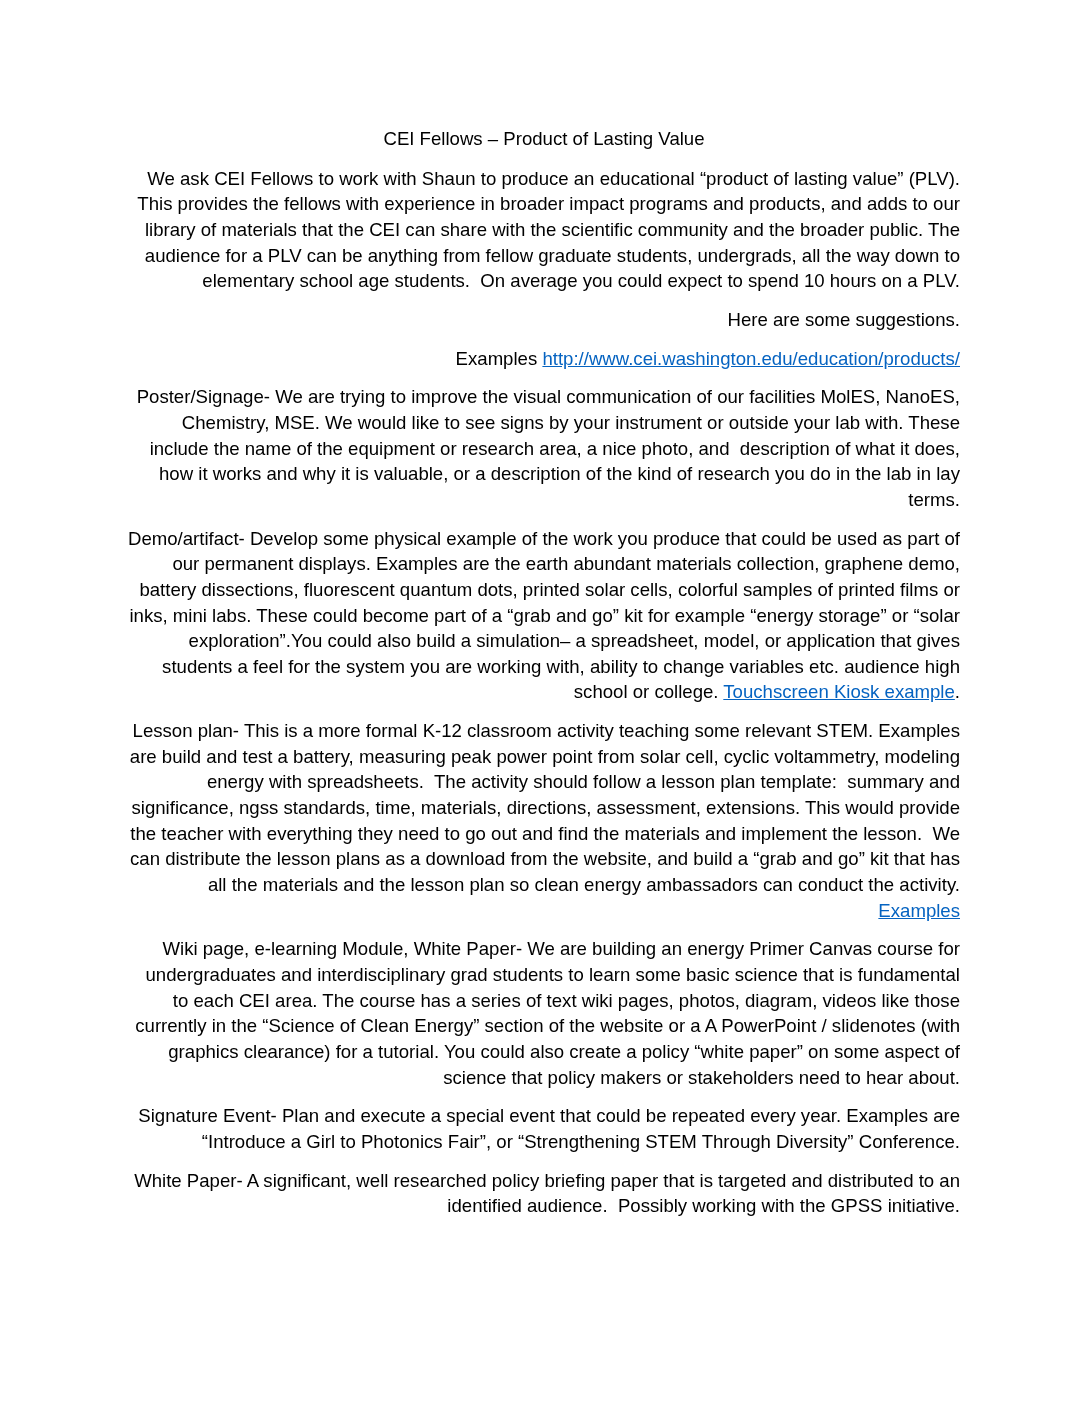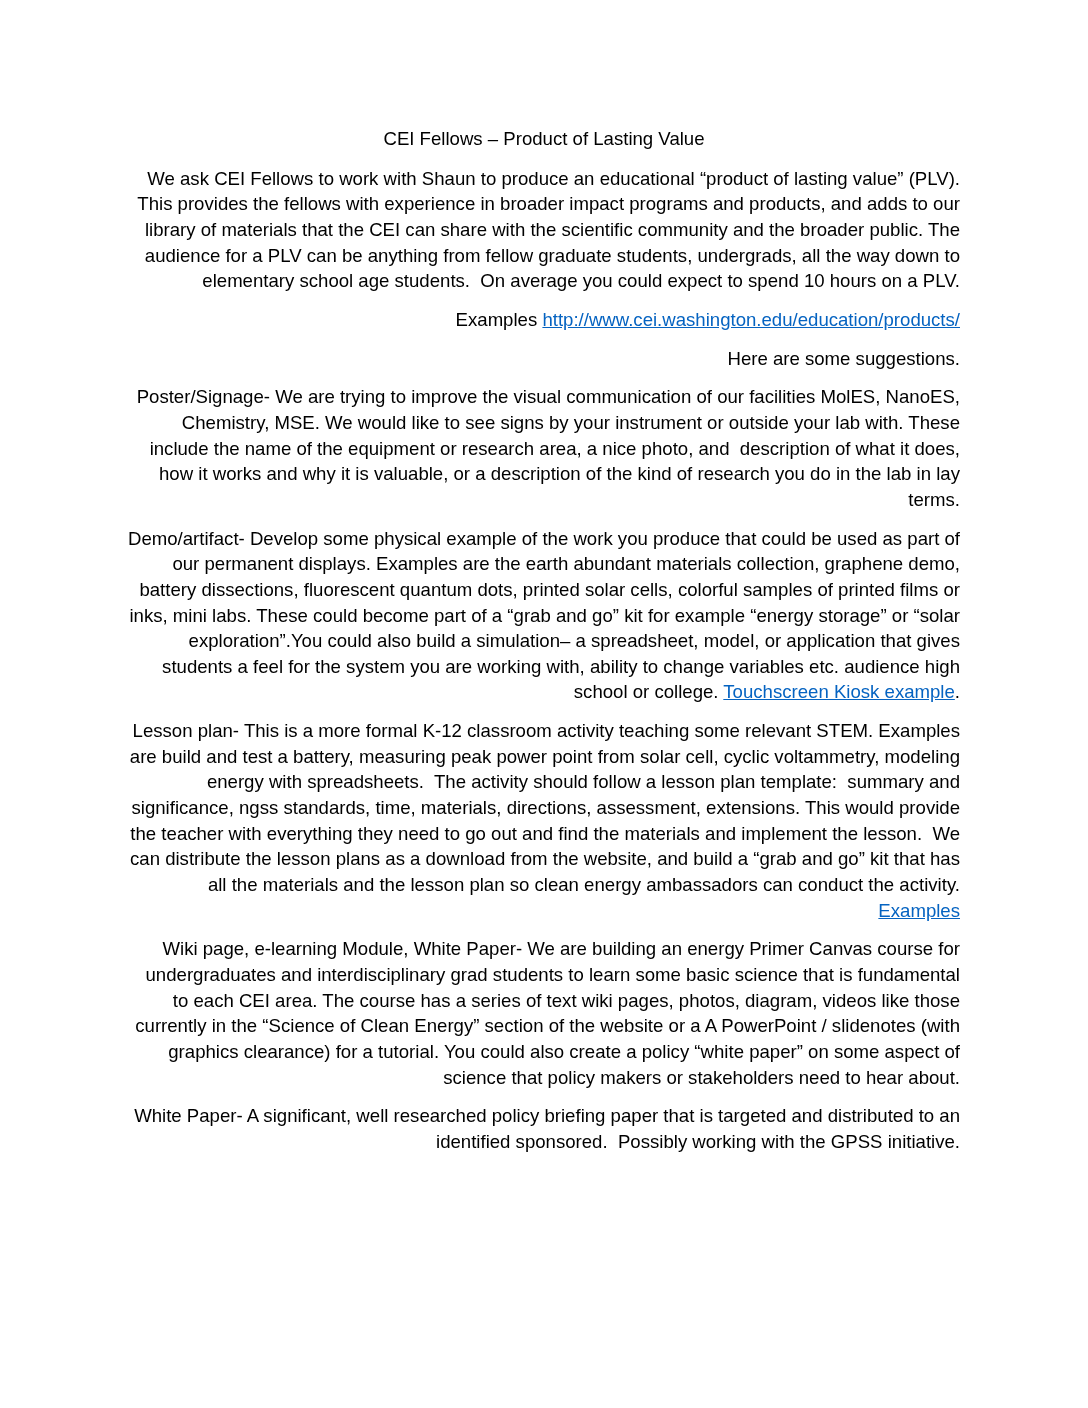--- a/index.html
+++ b/index.html
@@ -34,21 +34,22 @@
     cursor: pointer;
   }
 </style>
 </head>
 <body>
 
 <div class="page">
   <h1 class="doc-title">CEI Fellows – Product of Lasting Value</h1>
   <div id="doc-body">
       <p class="para"><span class="run">We ask CEI Fellows to work with Shaun to produce an educational “product of lasting value” (PLV). This provides the fellows with experience in broader impact programs and products, and adds to our library of materials that the CEI can share with the scientific community and the broader public. The audience for a PLV can be anything from fellow graduate students, undergrads, all the way down to elementary school age students.  On average you could expect to spend 10 hours on a PLV.</span></p>
+      <p class="para"><span class="run">Here are some suggestions.</span></p>
       <p class="para"><span class="run">Examples </span><a class="hyperlink">http://www.cei.washington.edu/education/products/</a></p>
-      <p class="para"><span class="run">Here are some suggestions.</span></p>
       <p class="para"><span class="run bold">Poster/Signage</span><span class="run">- We are trying to improve the visual communication of our facilities MolES, NanoES, Chemistry, MSE. We would like to see signs by your instrument or outside your lab with. These include the name of the equipment or research area, a nice photo, and  description of what it does, how it works and why it is valuable, or a description of the kind of research you do in the lab in lay terms.</span></p>
       <p class="para"><span class="run bold">Demo/artifact</span><span class="run">- Develop some physical example of the work you produce that could be used as part of our permanent displays. Examples are the earth abundant materials collection, graphene demo, battery dissections, fluorescent quantum dots, printed solar cells, colorful samples of printed films or inks, mini labs. These could become part of a “grab and go” kit for example “energy storage” or “solar exploration”.You could also build a simulation– a spreadsheet, model, or application that gives students a feel for the system you are working with, ability to change variables etc. audience high school or college. </span><a class="hyperlink">Touchscreen Kiosk example</a><span class="run">.</span></p>
       <p class="para"><span class="run bold">Lesson plan</span><span class="run">- This is a more formal K-12 classroom activity teaching some relevant STEM. Examples are build and test a battery, measuring peak power point from solar cell, cyclic voltammetry, modeling energy with spreadsheets.  The activity should follow a lesson plan template:  summary and significance, ngss standards, time, materials, directions, assessment, extensions. This would provide the teacher with everything they need to go out and find the materials and implement the lesson.  We can distribute the lesson plans as a download from the website, and build a “grab and go” kit that has all the materials and the lesson plan so clean energy ambassadors can conduct the activity. </span><a class="hyperlink">Examples</a></p>
       <p class="para"><span class="run bold">Wiki page, e-learning Module, White Paper</span><span class="run">- We are building an energy Primer Canvas course for undergraduates and interdisciplinary grad students to learn some basic science that is fundamental to each CEI area. The course has a series of text wiki pages, photos, diagram, videos like those currently in the “Science of Clean Energy” section of the website or a A PowerPoint / slidenotes (with graphics clearance) for a tutorial. You could also create a policy “white paper” on some aspect of science that policy makers or stakeholders need to hear about.</span></p>
-      <p class="para"><span class="run bold">White Paper</span><span class="run">- A significant, well researched policy briefing paper that is targeted and distributed to an identified sponsored.  Possibly working with the GPSS initiative.</span></p>
+      <p class="para"><span class="run bold">Signature Event</span><span class="run">- Plan and execute a special event that could be repeated every year. Examples are “Introduce a Girl to Photonics Fair”, or “Strengthening STEM Through Diversity” Conference.</span></p>
+      <p class="para"><span class="run bold">White Paper</span><span class="run">- A significant, well researched policy briefing paper that is targeted and distributed to an identified audience.  Possibly working with the GPSS initiative.</span></p>
     </div>
 </div>
 
 </body></html>

